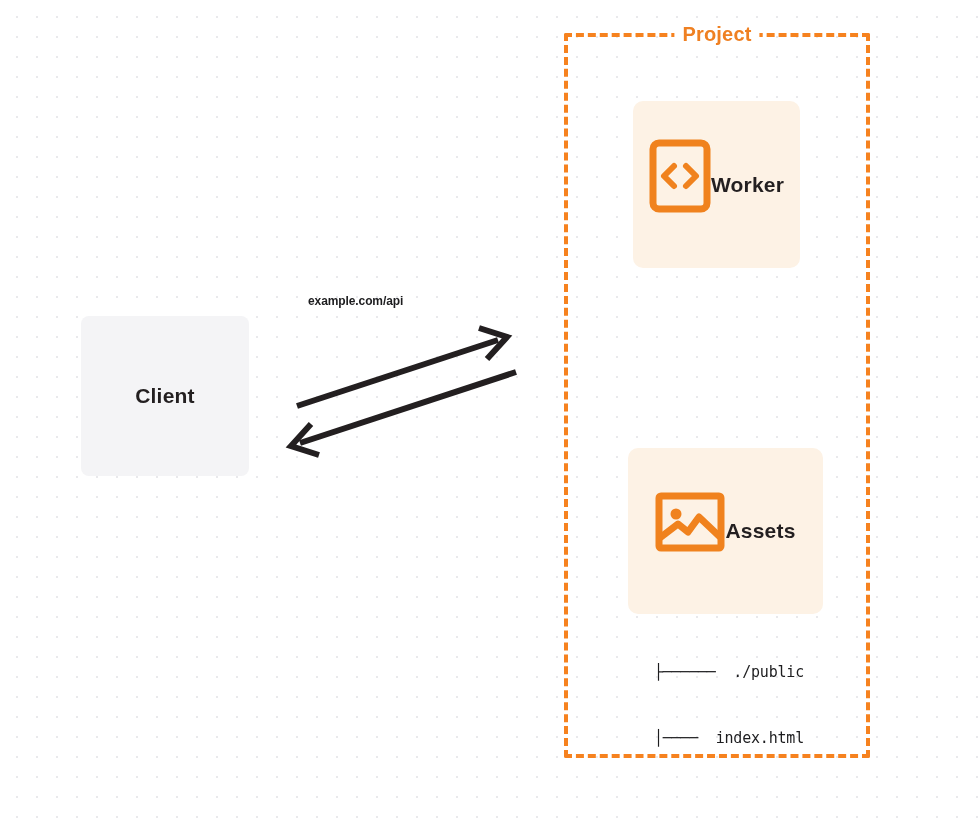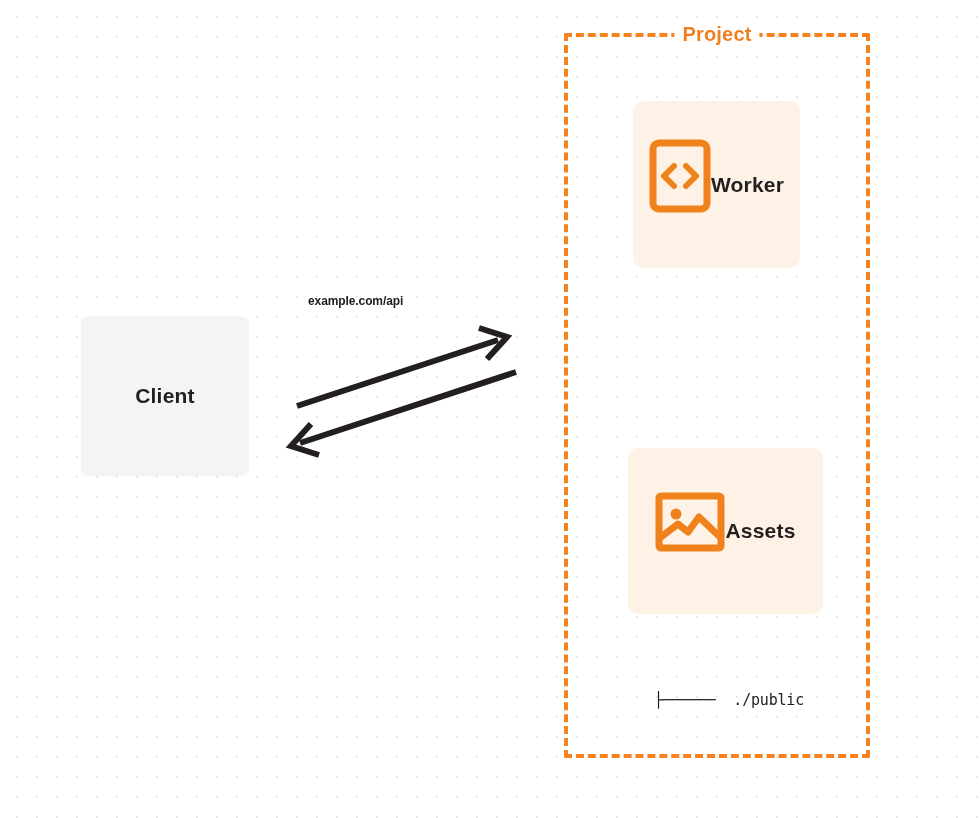--- a/index.html
+++ b/index.html
@@ -132,21 +132,21 @@
     top: 617px;
     width: 200px;
     font-family: "DejaVu Sans Mono", monospace;
     font-size: 15px;
     line-height: 22px;
     color: #1d1d1f;
     white-space: pre;
     text-align: right;
     letter-spacing: -0.2px;
   }
-  .tree-row { display: block; margin-top: 28px; }
+  .tree-row { display: block; }
 </style>
 </head>
 <body>
 
 <div id="canvas">
 
   <div class="client-node">
     <span class="client-label">Client</span>
   </div>
 
@@ -186,16 +186,17 @@
         <rect x="4" y="4" width="62" height="52" rx="2" ry="2" fill="none" stroke="#f0821e" stroke-width="7"></rect>
         <circle cx="21" cy="22" r="5.5" fill="#f0821e"></circle>
         <polyline points="6,45 23,32 33,40 44,25 64,44" fill="none" stroke="#f0821e" stroke-width="7" stroke-linecap="round" stroke-linejoin="round"></polyline>
       </svg>
     </span>
     <span class="card-label">Assets</span>
   </div>
 
   <div class="file-tree">
     <span class="tree-row">├──────  ./public</span>
+    <span class="tree-row">│────  index.html</span>
     
   </div>
 
 </div>
 
 </body></html>

